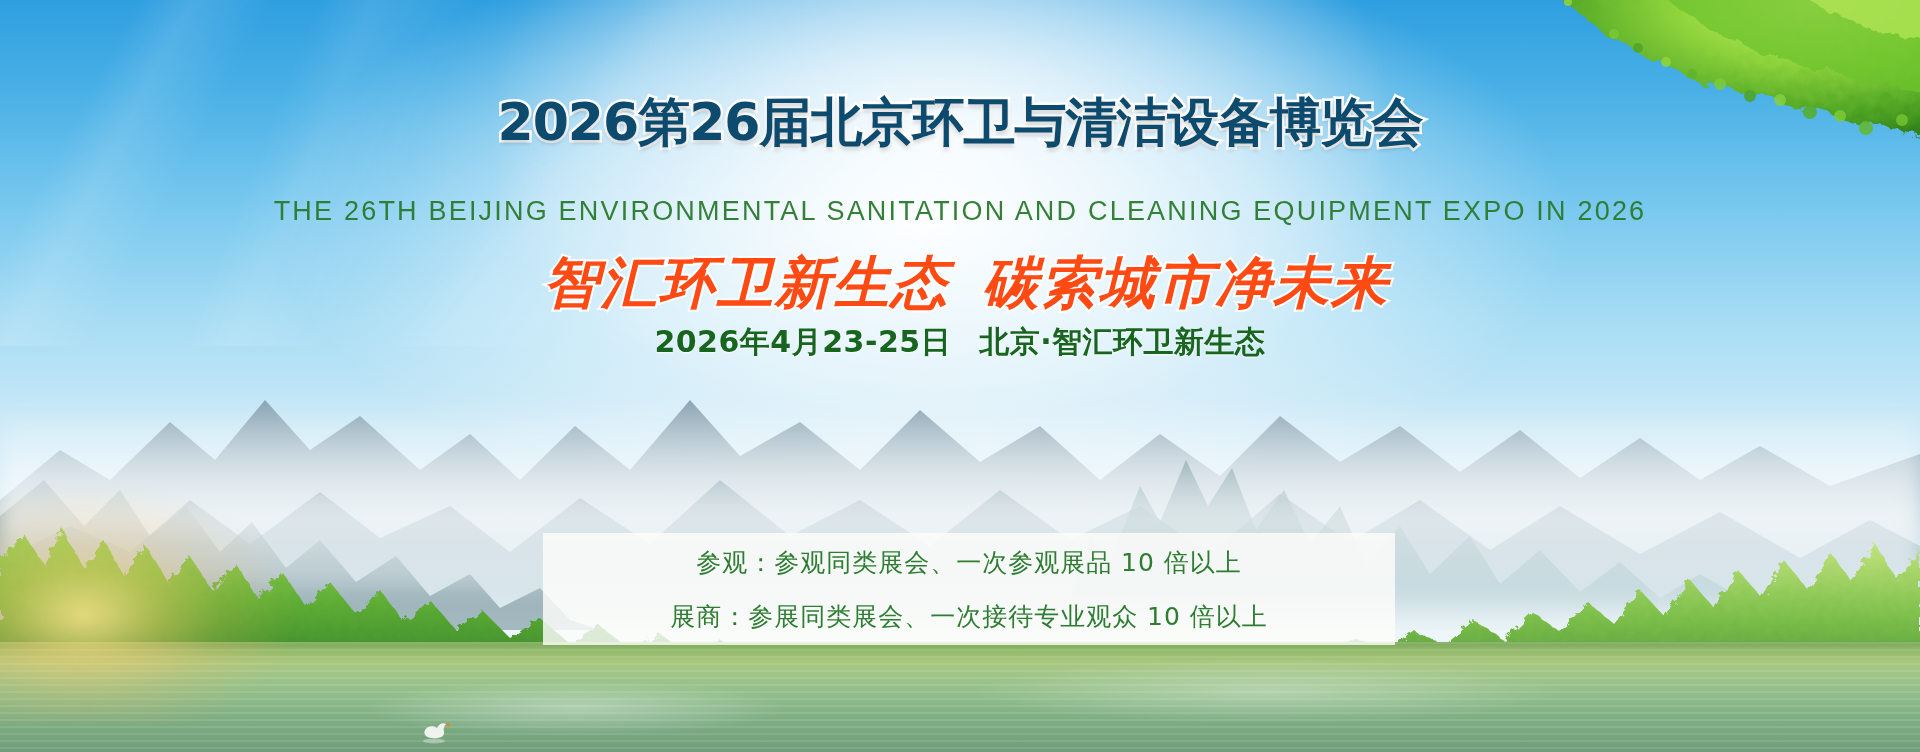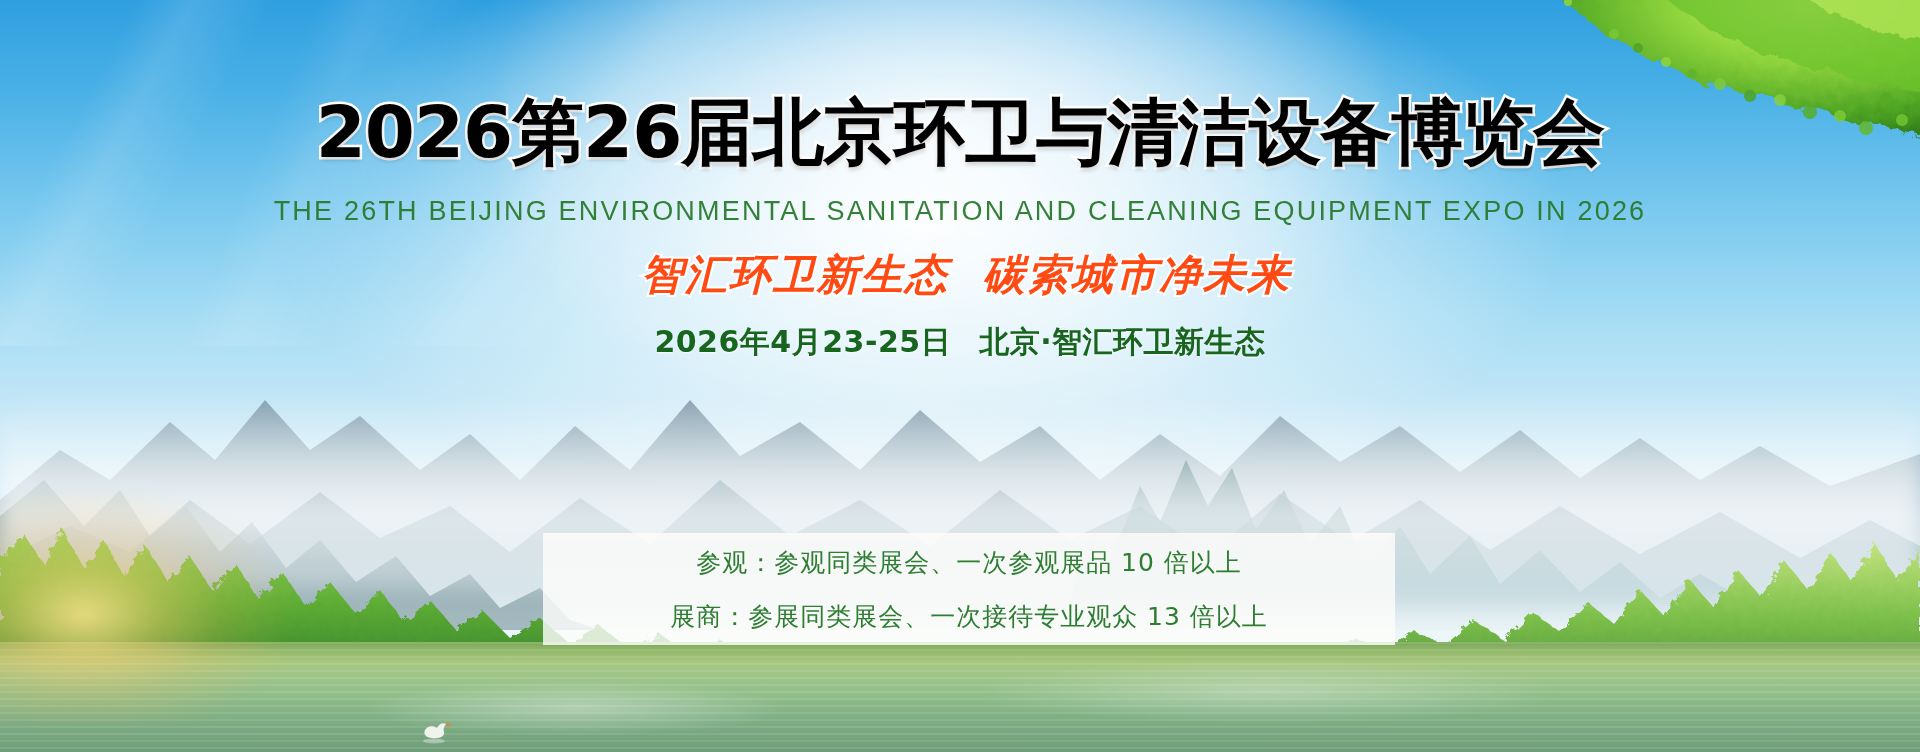--- a/index.html
+++ b/index.html
@@ -96,24 +96,24 @@
   }
 
   
   .content{ position:absolute; inset:0; }
 
   .title-main{
     position:absolute; left:0; right:0; top:96px;
     text-align:center;
     font-family:"DejaVu Sans", sans-serif;
     font-weight:bold;
-    font-size:72px;
+    font-size:52px;
     line-height:1;
     letter-spacing:-1px;
-    color:#000000;
+    color:#0c4a6e;
     -webkit-text-stroke:5px #ffffff;
     paint-order:stroke fill;
     text-shadow:0 3px 4px rgba(0,0,0,.18);
     white-space:nowrap;
   }
 
   .title-en{
     position:absolute; left:0; right:0; top:196px;
     text-align:center;
     font-family:Liberation Sans, sans-serif;
@@ -124,21 +124,21 @@
     opacity:.95;
     white-space:nowrap;
   }
 
   .slogan{
     position:absolute; left:0; right:0; top:250px;
     text-align:center;
     font-family:"DejaVu Sans", sans-serif;
     font-weight:bold;
     font-style:italic;
-    font-size:42px;
+    font-size:56px;
     line-height:1.18;
     color:#ff4a14;
     -webkit-text-stroke:4px #ffffff;
     paint-order:stroke fill;
     letter-spacing:2px;
     white-space:nowrap;
     padding-left:12px;
   }
   .slogan .gap{ display:inline-block; width:34px; }
 
@@ -353,17 +353,17 @@
     <div class="slogan">
       <span>智汇环卫新生态</span><span class="gap"></span><span>碳索城市净未来</span>
     </div>
 
     <div class="datevenue">
       <span>2026年4月23-25日</span><span class="gap"></span><span>北京·智汇环卫新生态</span>
     </div>
 
     <div class="infobox">
       <div class="line">参观：参观同类展会、一次参观展品 10 倍以上</div>
-      <div class="line">展商：参展同类展会、一次接待专业观众 13 倍以上</div>
+      <div class="line">展商：参展同类展会、一次接待专业观众 10 倍以上</div>
     </div>
 
   </div>
 </div>
 
 </body></html>

